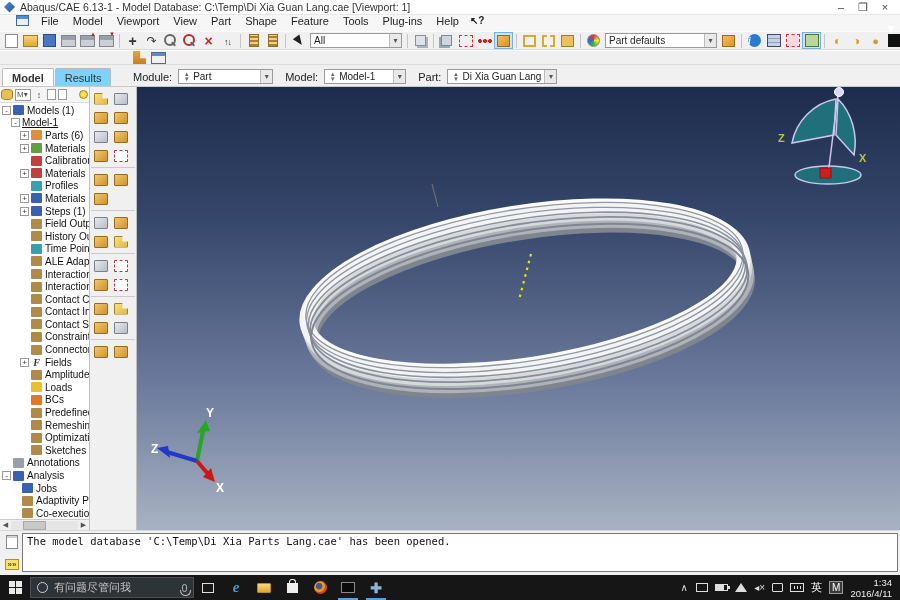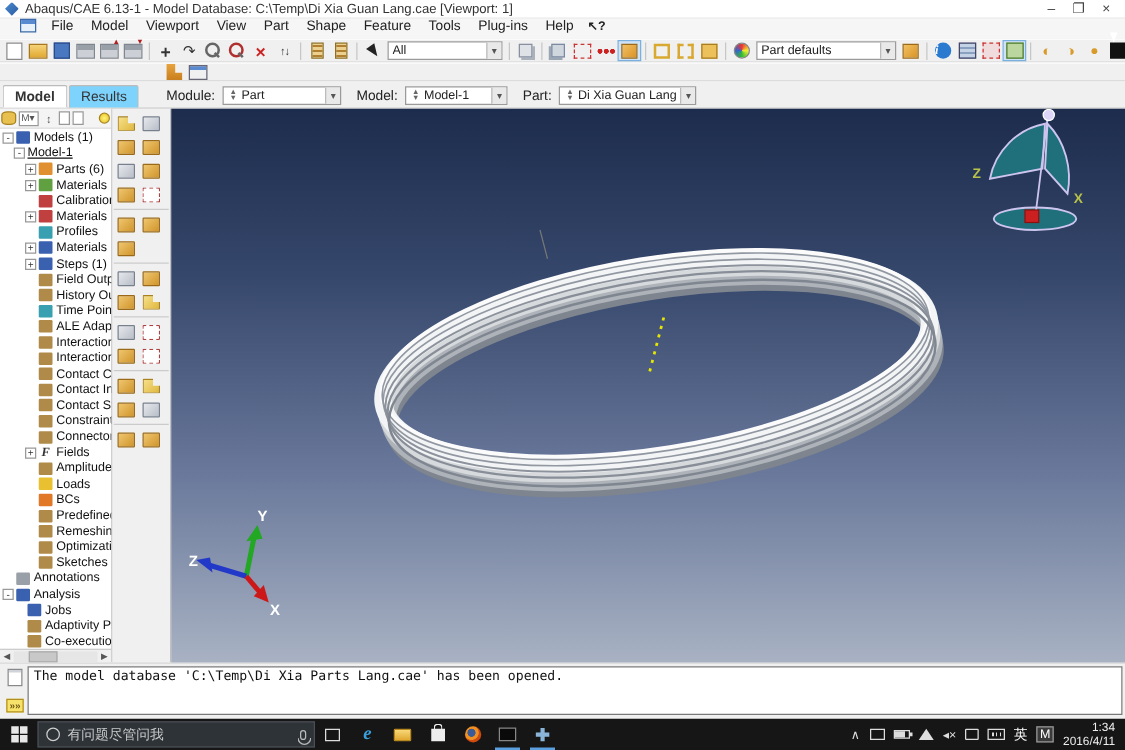--- a/index.html
+++ b/index.html
@@ -130,21 +130,21 @@
   .msg-icons{width:20px;display:flex;flex-direction:column;justify-content:space-between;align-items:center;padding:2px 0}
   [data-icon="message-log"]{width:12px;height:14px;background:#fff;border:1px solid #888;box-shadow:inset 0 2px #d0d4da}
   [data-icon="kernel-prompt"]{width:14px;height:11px;background:#f7e26b;border:1px solid #b09020;font-size:8px;color:#6a5210;display:flex;align-items:center;justify-content:center;font-weight:bold}
   .msgbox{flex:1;background:#fff;border:1px solid #7a7a7a;padding:1px 4px;font-family:"DejaVu Sans Mono",monospace;font-size:10.5px;color:#111;overflow:hidden}
 
   
   .taskbar{height:25px;background:#161616;display:flex;align-items:stretch;flex:0 0 auto;color:#ddd}
   .tb-btn{width:30px;display:flex;align-items:center;justify-content:center;position:relative}
   .win-logo{width:13px;height:13px;display:grid;grid-template-columns:6px 6px;grid-template-rows:6px 6px;gap:1px}
   .win-logo i{background:#e8e8e8}
-  .searchbox{width:222px;background:#2e3338;border:1px solid #4a4f55;display:flex;align-items:center;margin:2px 0;padding:0 6px;gap:6px}
+  .searchbox{width:164px;background:#2e3338;border:1px solid #4a4f55;display:flex;align-items:center;margin:2px 0;padding:0 6px;gap:6px}
   .searchbox .circ{width:11px;height:11px;border:1.5px solid #cfcfcf;border-radius:50%}
   .searchbox .stext{color:#c8c8c8;font-size:11px;flex:1;white-space:nowrap;overflow:hidden}
   .mic{width:5px;height:8px;border:1.2px solid #bbb;border-radius:3px;position:relative}
   .mic::after{content:"";position:absolute;left:-3px;top:5px;width:9px;height:5px;border:1.2px solid #bbb;border-top:none;border-radius:0 0 6px 6px}
   .apps{display:flex}
   .app-btn{width:28px;display:flex;align-items:center;justify-content:center;position:relative}
   .app-btn.active::after{content:"";position:absolute;bottom:0;left:4px;right:4px;height:2px;background:#5aa0e0}
   [data-icon="task-view"]{width:12px;height:10px;border:1.5px solid #ddd}
   [data-icon="edge"]{color:#3aa0dc;font:bold italic 15px "Liberation Serif",serif}
   [data-icon="file-explorer"]{width:14px;height:10px;background:linear-gradient(#f8d878,#e0a830);border:1px solid #b88820;border-radius:1px}

